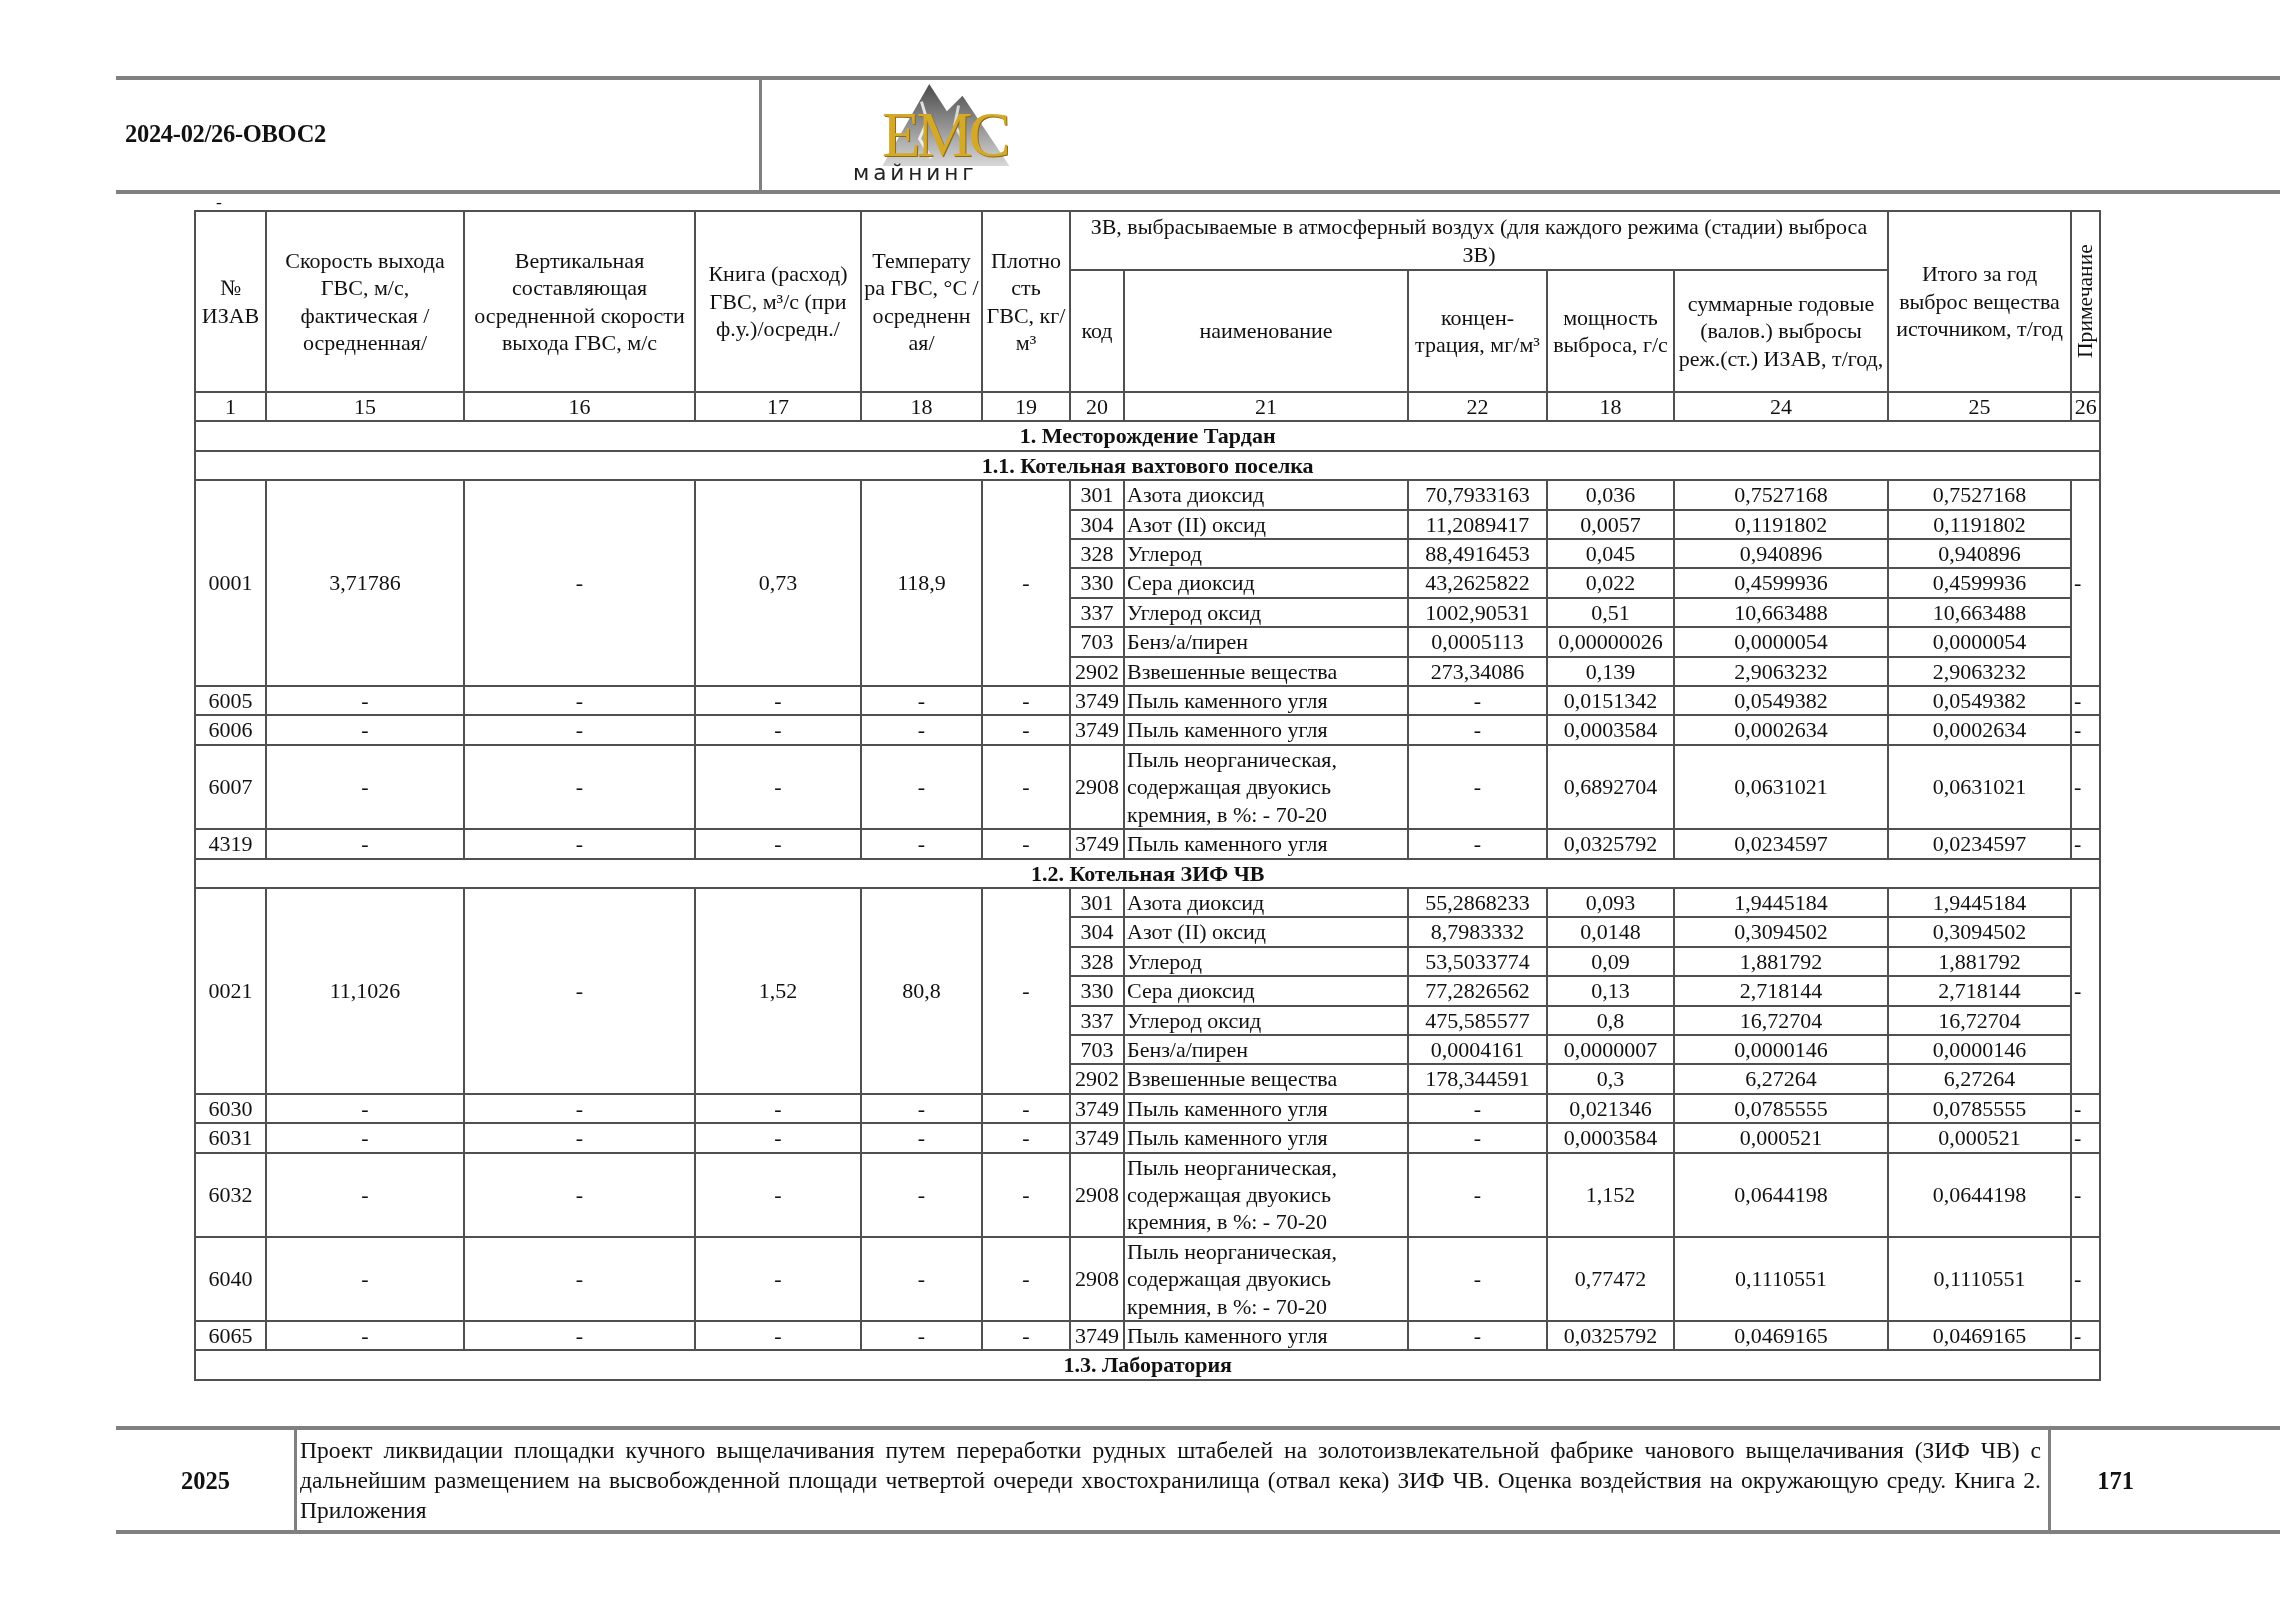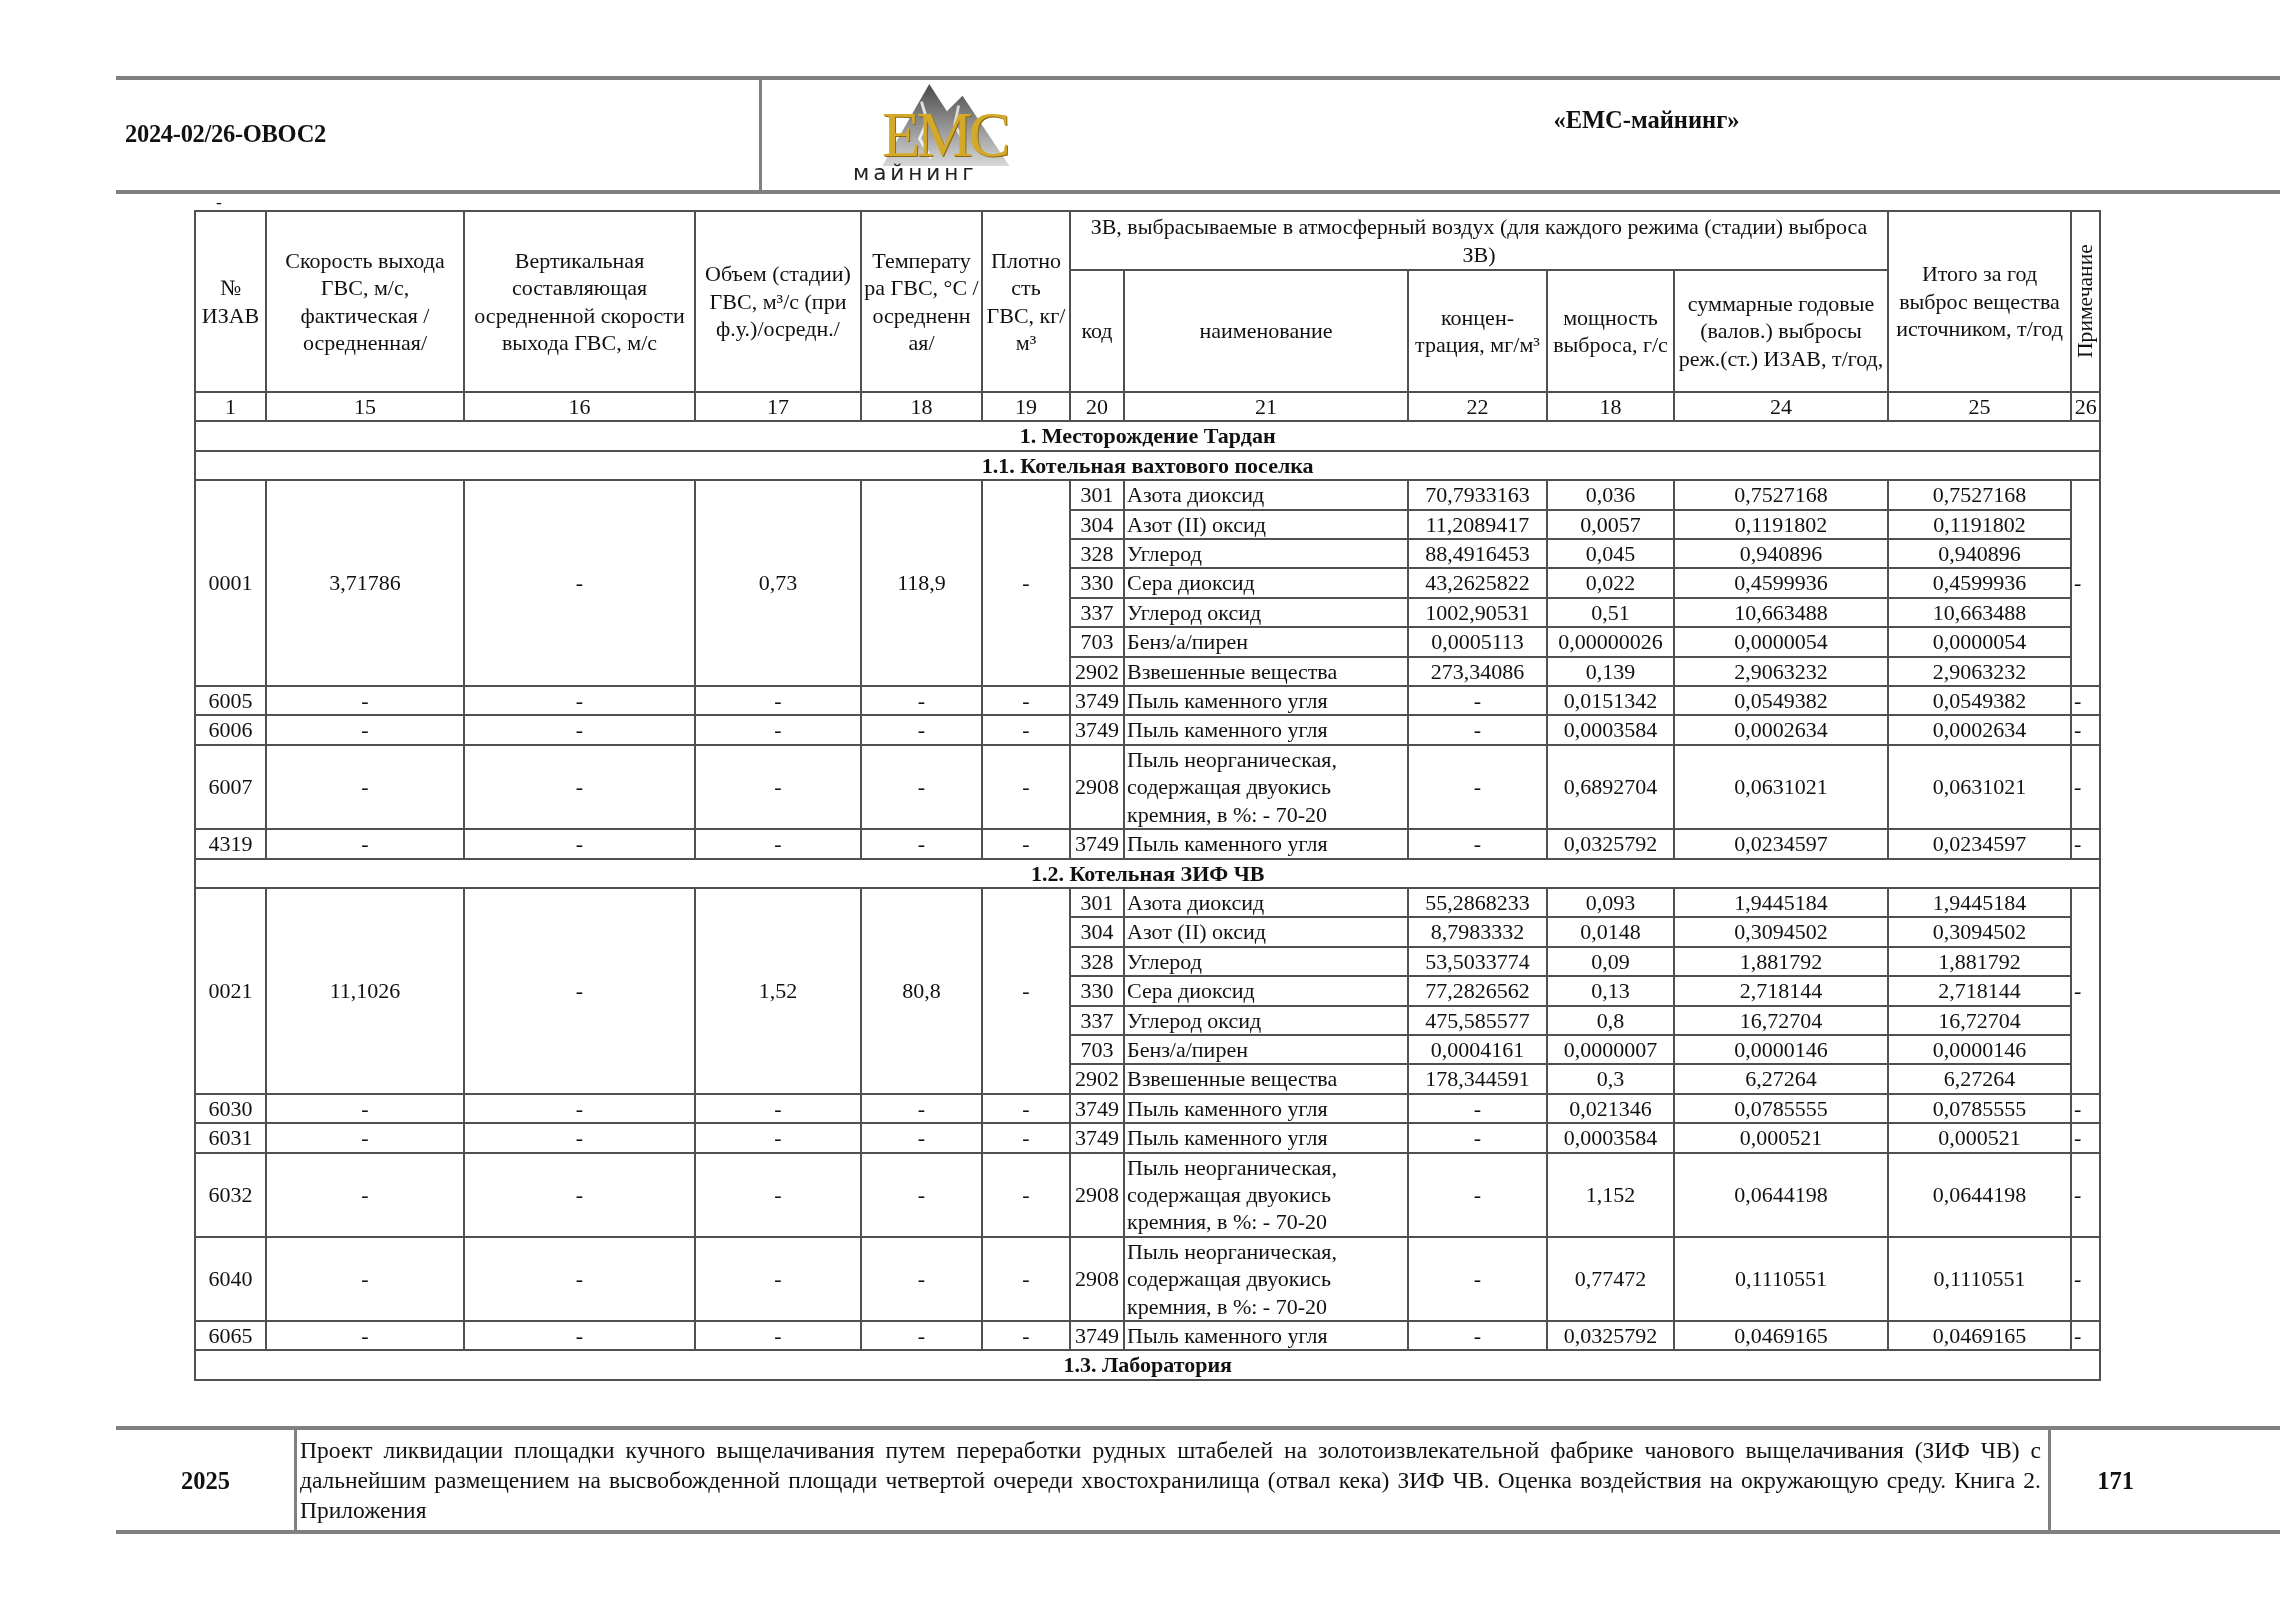--- a/index.html
+++ b/index.html
@@ -46,21 +46,20 @@
     </defs>
     <polygon points="30,86 78,2 96,30 112,14 160,86" fill="url(#mtn)"></polygon>
     <polyline points="70,20 76,40 68,58 80,78" fill="none" stroke="#ffffff" stroke-width="3" opacity="0.8"></polyline>
     <polyline points="108,24 104,44 114,62" fill="none" stroke="#ffffff" stroke-width="3" opacity="0.7"></polyline>
   </svg>
   <div class="logo-emc">EMC</div>
   <div class="logo-text">майнинг</div>
 </div>
 
 <div class="hdr-org">
-  <div>«ЕМС-майнинг»</div>
 </div>
 
 <div class="dash-mark">-</div>
 
 <table class="main">
   <colgroup>
     <col style="width:71px">
       <col style="width:198px">
       <col style="width:231px">
       <col style="width:166px">
@@ -72,21 +71,21 @@
       <col style="width:127px">
       <col style="width:214px">
       <col style="width:183px">
     <col style="width:27.4px">
   </colgroup>
   <tbody>
     <tr>
       <td rowspan="2" class="wrap hdr-cell">№ ИЗАВ</td>
       <td rowspan="2" class="wrap hdr-cell">Скорость выхода ГВС, м/с, фактическая /осредненная/</td>
       <td rowspan="2" class="wrap hdr-cell">Вертикальная составляющая осредненной скорости выхода ГВС, м/с</td>
-      <td rowspan="2" class="wrap hdr-cell">Объем (стадии) ГВС, м³/с (при ф.у.)/осредн./</td>
+      <td rowspan="2" class="wrap hdr-cell">Книга (расход) ГВС, м³/с (при ф.у.)/осредн./</td>
       <td rowspan="2" class="wrap hdr-cell">Температу ра ГВС, °С /осредненн ая/</td>
       <td rowspan="2" class="wrap hdr-cell">Плотно сть ГВС, кг/м³</td>
       <td colspan="5" class="wrap hdr-cell" style="height:57px;">ЗВ, выбрасываемые в атмосферный воздух (для каждого режима (стадии) выброса ЗВ)</td>
       <td rowspan="2" class="wrap hdr-cell">Итого за год выброс вещества источником, т/год</td>
       <td rowspan="2" class="vert">Примечание</td>
     </tr>
     <tr>
       <td class="hdr-cell" style="height:120px;">код</td>
       <td class="hdr-cell">наименование</td>
       <td class="wrap hdr-cell">концен- трация, мг/м³</td>

